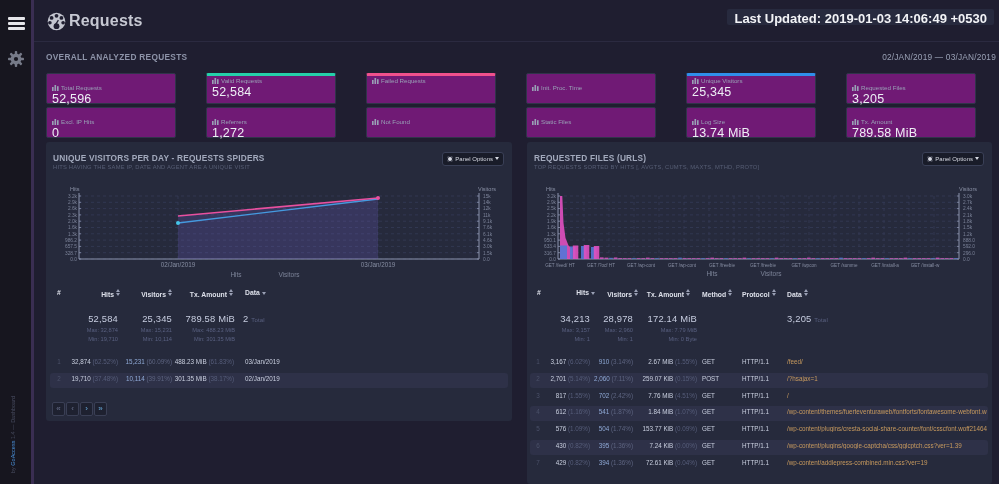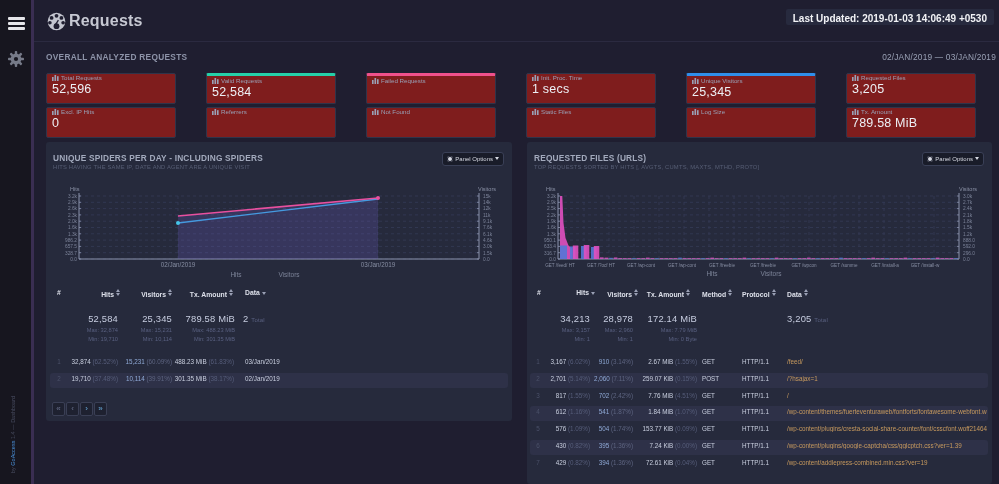--- a/index.html
+++ b/index.html
@@ -6,24 +6,24 @@
 html,body { width:999px; height:484px; overflow:hidden; }
 body { background:#1f1e30; font-family:"Liberation Sans", sans-serif; position:relative; }
 .abs { position:absolute; }
 #header { position:absolute; left:0; top:0; width:999px; height:42px; background:#1f1e30; border-bottom:1px solid #2b2a40; }
 #sidebar { position:absolute; left:0; top:0; width:34px; height:484px; background:#17161f; border-right:3px solid #3a2e52; z-index:5; }
 #burger { position:absolute; left:8px; top:17px; width:17px; }
 #burger i { display:block; height:3px; background:#e6e6ea; margin-bottom:2px; border-radius:1px; }
 #byline { position:absolute; left:-32px; top:425px; width:90px; transform:rotate(-90deg); font-size:5.5px; color:#4a4f63; white-space:nowrap; }
 #byline b { color:#4a90d9; font-weight:normal; }
 .title { position:absolute; left:69px; top:12px; font-size:16px; font-weight:bold; color:#c6c8d2; letter-spacing:0.2px; }
-#lastupd { position:absolute; right:5px; top:9px; height:16px; line-height:20px; padding:0 7px; background:#272a3e; font-size:10px; font-weight:bold; color:#f2f3f6; border-radius:2px; }
+#lastupd { position:absolute; right:5px; top:9px; height:16px; line-height:20px; padding:0 7px; background:#272a3e; font-size:13px; font-weight:bold; color:#f2f3f6; border-radius:2px; }
 .sechead { position:absolute; left:46px; top:52px; font-size:8.3px; font-weight:bold; color:#8d93a8; letter-spacing:0.3px; }
 .daterange { position:absolute; right:3px; top:52px; font-size:8.3px; color:#9aa1b5; letter-spacing:0.2px; }
-.tile { position:absolute; width:130px; height:31px; background:#7f1d1d; border:1px solid #30344a; border-radius:2px; padding:0 0 0 5px; }
+.tile { position:absolute; width:130px; height:31px; background:#701a75; border:1px solid #30344a; border-radius:2px; padding:10px 0 0 5px; }
 .tile .lbl { font-size:6.2px; color:#99a1b6; white-space:nowrap; }
 .tile .lbl svg { vertical-align:-1px; margin-right:2px; }
 .tile .num { font-size:12.5px; color:#edf0f5; margin-top:1px; letter-spacing:0.2px; }
 .tile.bt-teal { border-top:3px solid #25d0a9; padding-top:1px; }
 .tile.bt-pink { border-top:3px solid #f0518c; padding-top:1px; }
 .tile.bt-blue { border-top:3px solid #2f8fea; padding-top:1px; }
 .panel { position:absolute; background:#262a3c; border-radius:3px; }
 #panelL { left:46px; top:142px; width:466px; height:279px; }
 #panelR { left:527px; top:142px; width:465px; height:342px; }
 .ptitle { position:absolute; left:7px; top:11px; font-size:8.3px; font-weight:bold; color:#a3aabd; letter-spacing:0.2px; }
@@ -123,20 +123,21 @@
       <div class="num">52,584</div>
     </div>
 <div class="tile" style="left:206px;top:107px">
       <div class="lbl"><svg width="7" height="7" viewBox="0 0 7 7">
           <g fill="#99a1b6">
             <rect x="0" y="3" width="1.6" height="4"></rect>
             <rect x="2.5" y="1" width="1.6" height="6"></rect>
             <rect x="5" y="2.2" width="1.6" height="4.8"></rect>
           </g>
         </svg>Referrers</div>
+      <div class="num">1,272</div>
     </div>
 <div class="tile bt-pink" style="left:366px;top:73px">
       <div class="lbl"><svg width="7" height="7" viewBox="0 0 7 7">
           <g fill="#99a1b6">
             <rect x="0" y="3" width="1.6" height="4"></rect>
             <rect x="2.5" y="1" width="1.6" height="6"></rect>
             <rect x="5" y="2.2" width="1.6" height="4.8"></rect>
           </g>
         </svg>Failed Requests</div>
     </div>
@@ -150,21 +151,20 @@
         </svg>Not Found</div>
     </div>
 <div class="tile" style="left:526px;top:73px">
       <div class="lbl"><svg width="7" height="7" viewBox="0 0 7 7">
           <g fill="#99a1b6">
             <rect x="0" y="3" width="1.6" height="4"></rect>
             <rect x="2.5" y="1" width="1.6" height="6"></rect>
             <rect x="5" y="2.2" width="1.6" height="4.8"></rect>
           </g>
         </svg>Init. Proc. Time</div>
-      <div class="num">1 secs</div>
     </div>
 <div class="tile" style="left:526px;top:107px">
       <div class="lbl"><svg width="7" height="7" viewBox="0 0 7 7">
           <g fill="#99a1b6">
             <rect x="0" y="3" width="1.6" height="4"></rect>
             <rect x="2.5" y="1" width="1.6" height="6"></rect>
             <rect x="5" y="2.2" width="1.6" height="4.8"></rect>
           </g>
         </svg>Static Files</div>
     </div>
@@ -179,20 +179,21 @@
       <div class="num">25,345</div>
     </div>
 <div class="tile" style="left:686px;top:107px">
       <div class="lbl"><svg width="7" height="7" viewBox="0 0 7 7">
           <g fill="#99a1b6">
             <rect x="0" y="3" width="1.6" height="4"></rect>
             <rect x="2.5" y="1" width="1.6" height="6"></rect>
             <rect x="5" y="2.2" width="1.6" height="4.8"></rect>
           </g>
         </svg>Log Size</div>
+      <div class="num">13.74 MiB</div>
     </div>
 <div class="tile" style="left:846px;top:73px">
       <div class="lbl"><svg width="7" height="7" viewBox="0 0 7 7">
           <g fill="#99a1b6">
             <rect x="0" y="3" width="1.6" height="4"></rect>
             <rect x="2.5" y="1" width="1.6" height="6"></rect>
             <rect x="5" y="2.2" width="1.6" height="4.8"></rect>
           </g>
         </svg>Requested Files</div>
       <div class="num">3,205</div>
@@ -203,21 +204,21 @@
             <rect x="0" y="3" width="1.6" height="4"></rect>
             <rect x="2.5" y="1" width="1.6" height="6"></rect>
             <rect x="5" y="2.2" width="1.6" height="4.8"></rect>
           </g>
         </svg>Tx. Amount</div>
       <div class="num">789.58 MiB</div>
     </div>
 </div>
 
 <div class="panel" id="panelL">
-  <div class="ptitle">UNIQUE SPIDERS PER DAY - INCLUDING SPIDERS</div>
+  <div class="ptitle">UNIQUE VISITORS PER DAY - REQUESTS SPIDERS</div>
   <div class="psub">HITS HAVING THE SAME IP, DATE AND AGENT ARE A UNIQUE VISIT</div>
   <div class="popt"><span class="gear"></span>Panel Options<span class="car"></span></div>
 </div>
 
 <div class="panel" id="panelR">
   <div class="ptitle">REQUESTED FILES (URLS)</div>
   <div class="psub">TOP REQUESTS SORTED BY HITS [, AVGTS, CUMTS, MAXTS, MTHD, PROTO]</div>
   <div class="popt"><span class="gear"></span>Panel Options<span class="car"></span></div>
 </div>
 <svg class="abs" style="left:46px;top:183px" width="466" height="100" viewBox="0 0 466 100">

